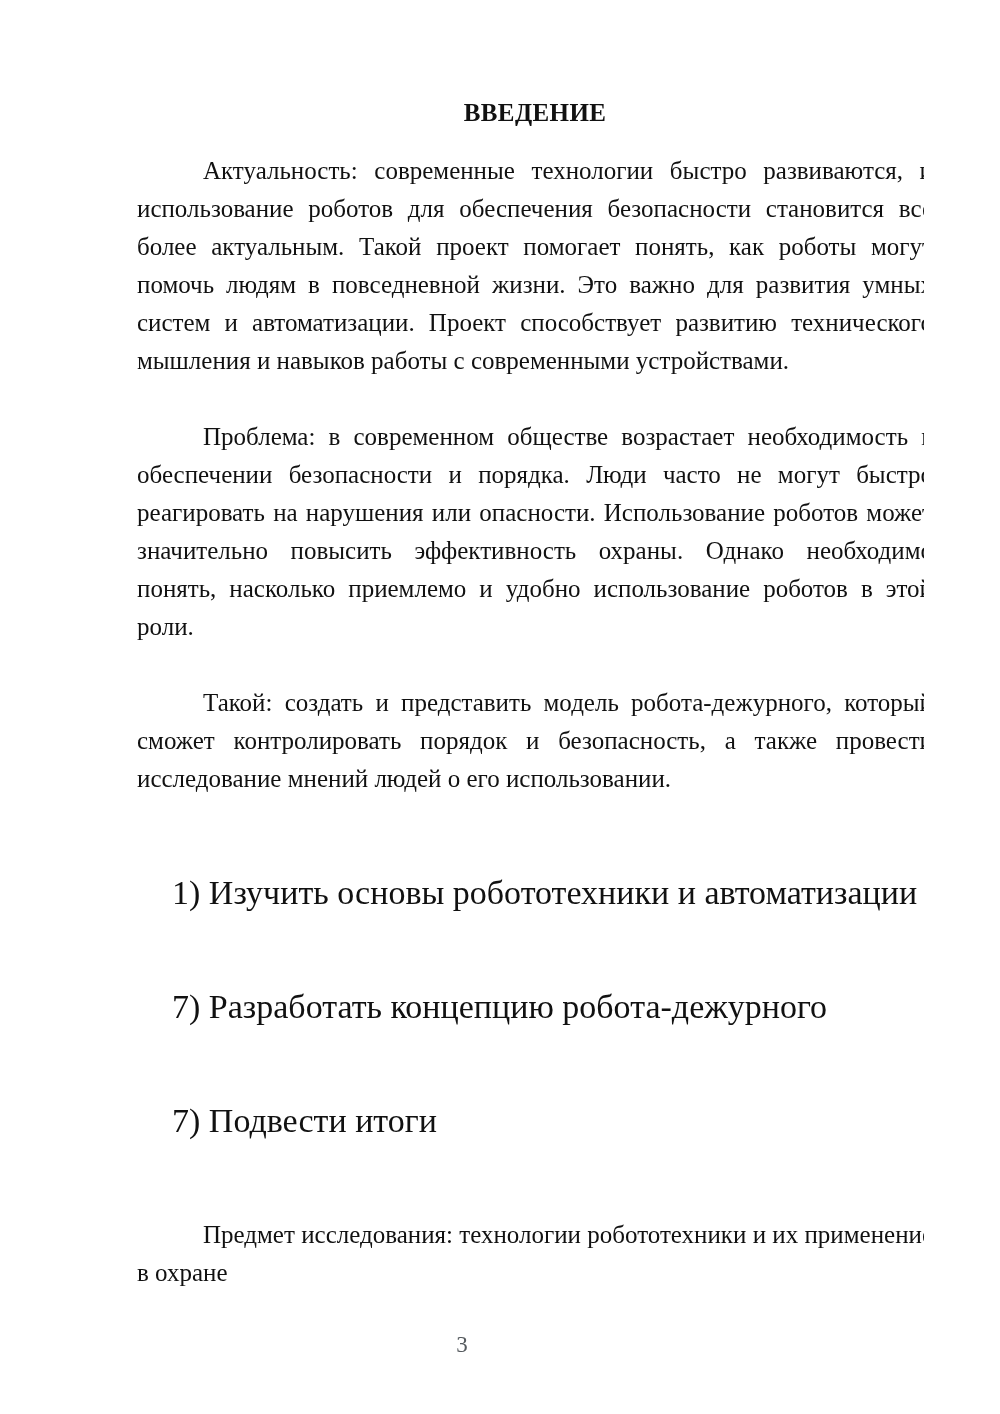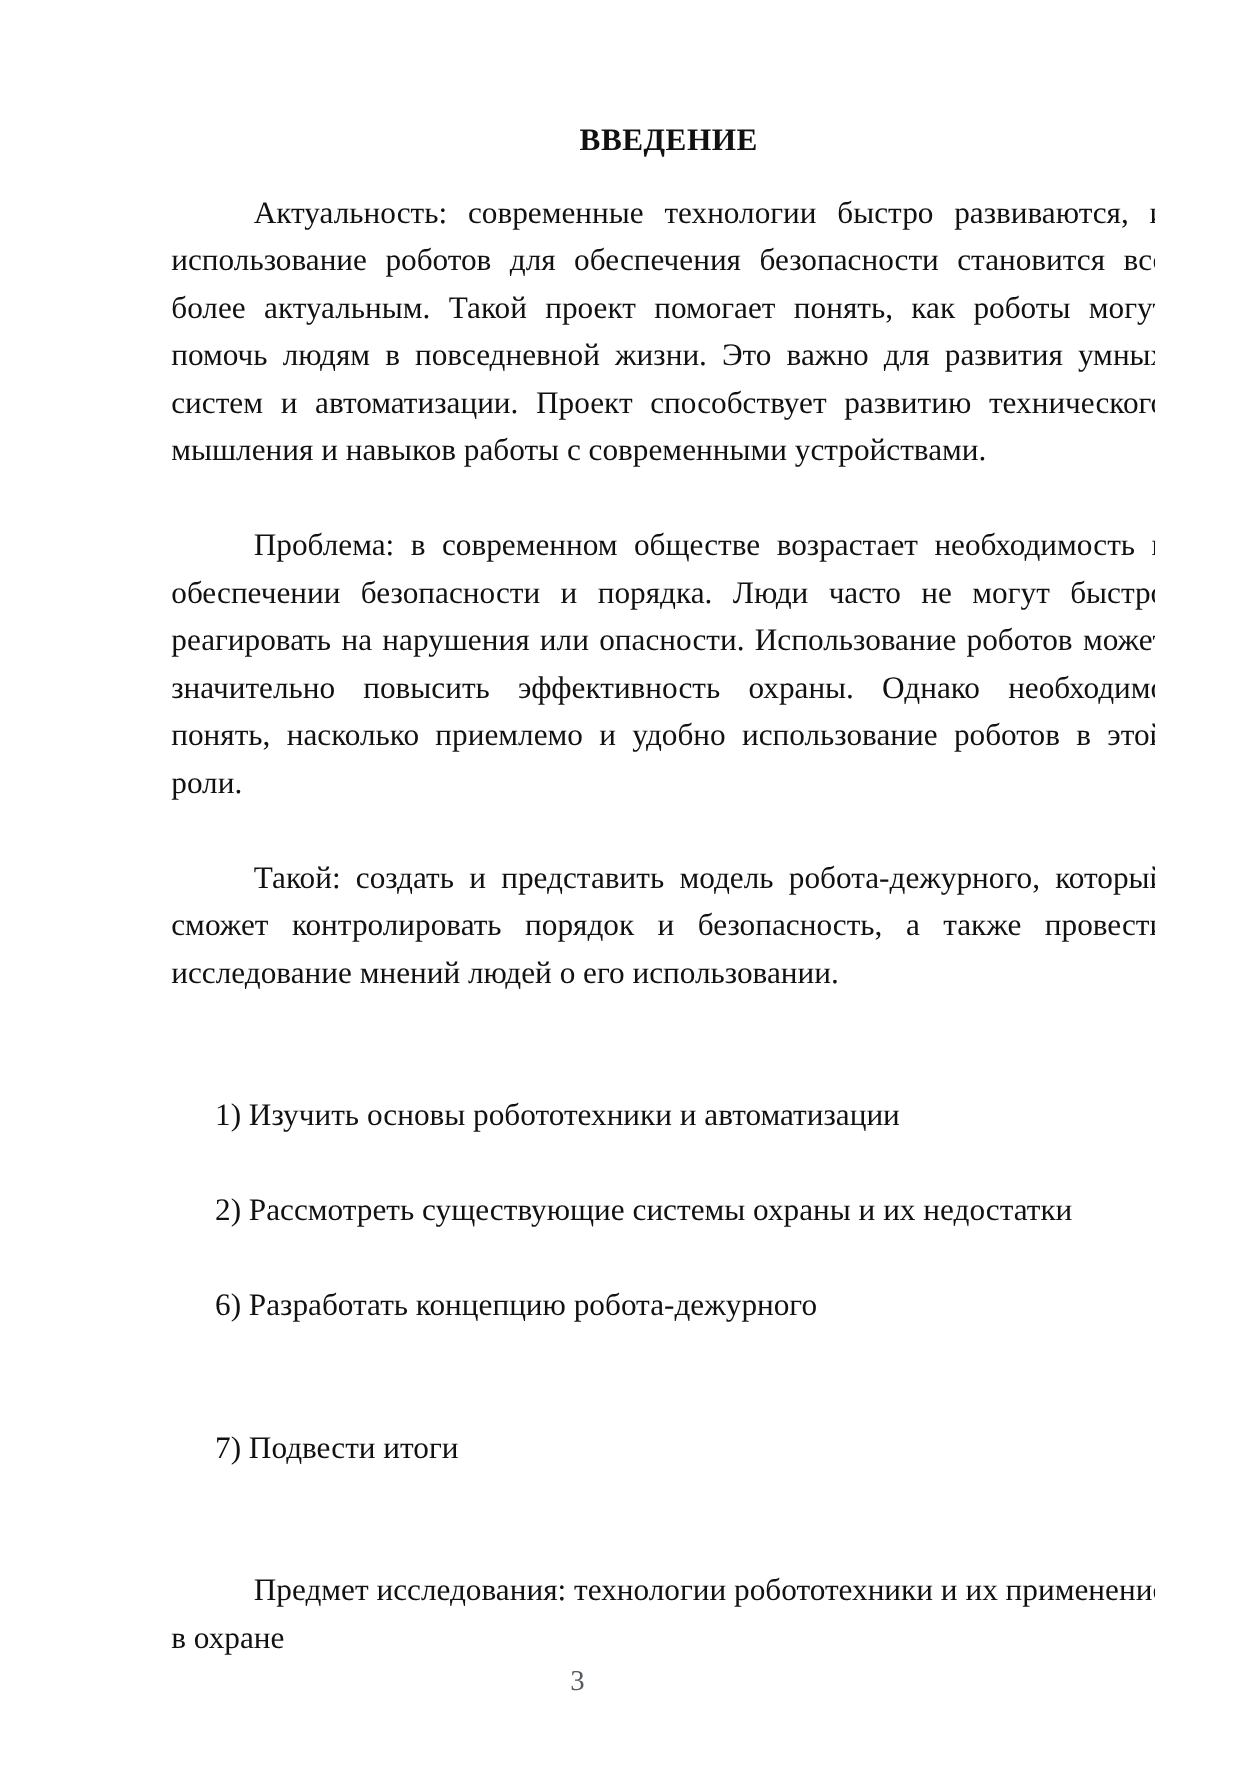--- a/index.html
+++ b/index.html
@@ -40,21 +40,21 @@
     hyphens: none;
   }
   .para.last-left {
     text-align-last: left;
   }
   .list-block {
     margin: 0;
     padding: 0;
   }
   .list-item {
-    font-size: 25px;
+    font-size: 34px;
     line-height: 38px;
     text-align: left;
     text-indent: 0;
     margin: 0;
     padding-left: 35px;
   }
   .spacer-line {
     height: 38px;
   }
   .page-number {
@@ -88,23 +88,22 @@
     <p class="para last-left">Такой: создать и представить модель робота-дежурного, который сможет контролировать порядок и безопасность, а также провести исследование мнений людей о его использовании.</p>
 
     <div class="spacer-line"></div>
 
 
     <div class="spacer-line"></div>
 
     <div class="list-block">
       <p class="list-item">1) Изучить основы робототехники и автоматизации</p>
       <div class="spacer-line"></div>
-      <p class="list-item">2) Рассмотреть существующие системы охраны и их недостатки</p>
       <div class="spacer-line"></div>
-      <p class="list-item">6) Разработать концепцию робота-дежурного</p>
+      <p class="list-item">7) Разработать концепцию робота-дежурного</p>
       <div class="spacer-line"></div>
       <div class="spacer-line"></div>
       <p class="list-item">7) Подвести итоги</p>
     </div>
 
     <div class="spacer-line"></div>
 
 
     <div class="spacer-line"></div>
 

